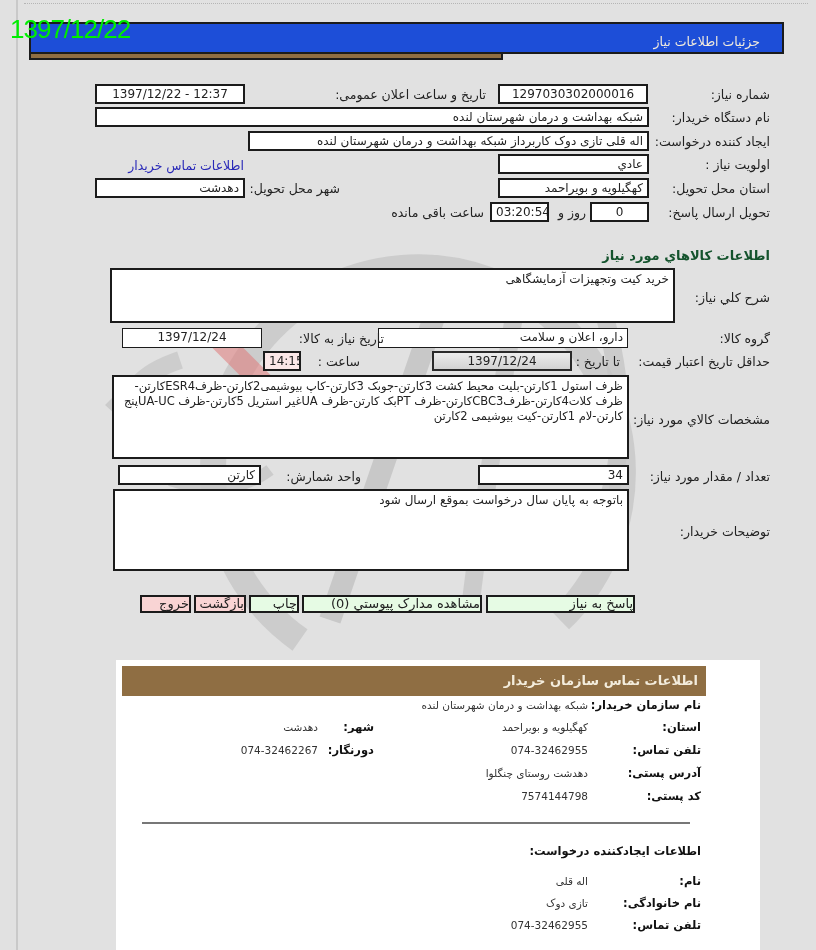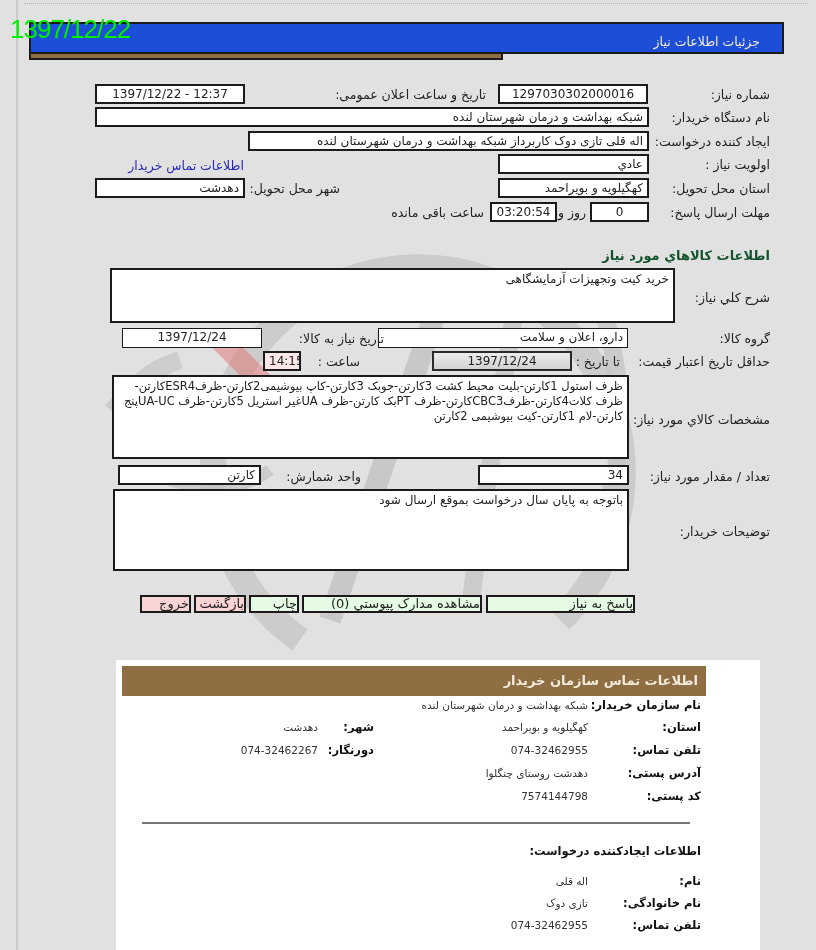--- a/index.html
+++ b/index.html
@@ -108,24 +108,24 @@
 
   <span class="lbl" style="right:46px;top:157px;">اولویت نیاز :</span>
   <div class="box" style="left:498px;top:154px;width:151px;">عادي</div>
 
   <span class="lbl" style="right:46px;top:181px;">استان محل تحویل:</span>
   <div class="box" style="left:498px;top:178px;width:151px;">کهگیلویه و بویراحمد</div>
 
   <span class="lbl" style="right:476px;top:181px;">شهر محل تحویل:</span>
   <div class="box" style="left:95px;top:178px;width:150px;">دهدشت</div>
 
-  <span class="lbl" style="right:46px;top:205px;">مهلت ارسال پاسخ:</span>
+  <span class="lbl" style="right:46px;top:205px;">تحویل ارسال پاسخ:</span>
   <div class="box center" style="left:590px;top:202px;width:59px;">0</div>
   <span class="lbl" style="right:230px;top:205px;">روز و</span>
-  <div class="box center" style="left:490px;top:202px;width:67px;direction:ltr;">03:20:54</div>
+  <div class="box center" style="left:490px;top:202px;width:59px;direction:ltr;">03:20:54</div>
   <span class="lbl" style="right:332px;top:205px;">ساعت باقی مانده</span>
 
   <span class="section-title" style="right:46px;top:248px;">اطلاعات کالاهاي مورد نياز</span>
 
   <span class="lbl" style="right:46px;top:290px;">شرح کلي نياز:</span>
   <div class="area" style="left:110px;top:268px;width:565px;height:55px;">خرید کیت وتجهیزات آزمایشگاهی</div>
 
   <span class="lbl" style="right:46px;top:331px;">گروه کالا:</span>
   <div class="box" style="left:378px;top:328px;width:250px;border-width:1px;">دارو، اعلان و سلامت</div>
 

